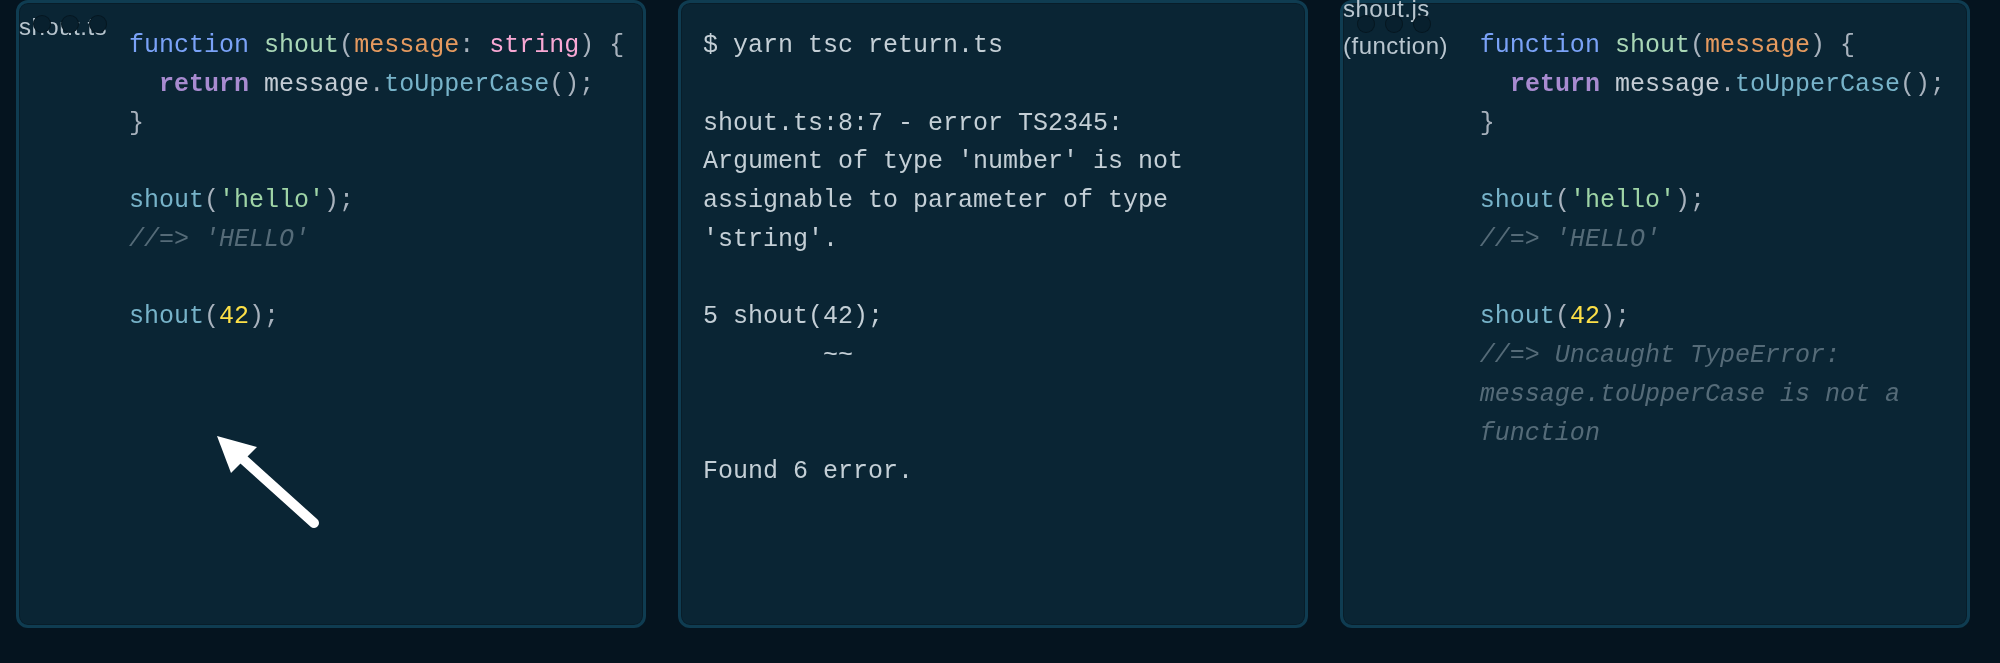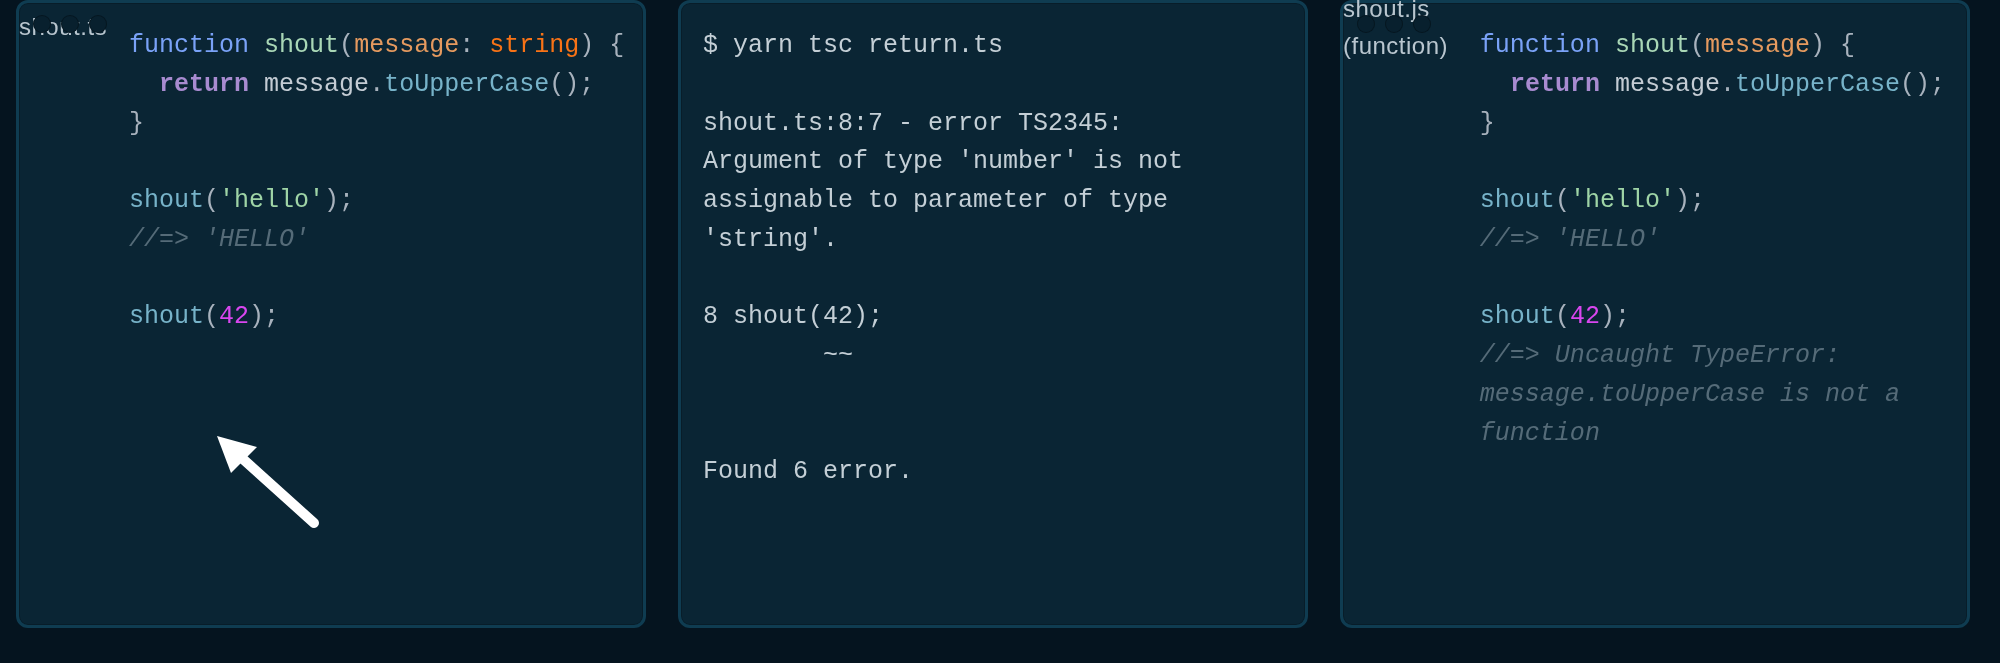--- a/index.html
+++ b/index.html
@@ -57,26 +57,26 @@
     box-shadow: 0 0 0 1px rgba(0,0,0,0.3) inset;
   }
   .body {
     flex: 1;
     padding: 24px 22px 22px 22px;
     white-space: pre;
   }
   .tok-kw    { color: #7aa2f7; }
   .tok-fn    { color: #a9d7b6; }
   .tok-param { color: #e59a5f; }
-  .tok-type  { color: #f97316; }
+  .tok-type  { color: #f9a8d4; }
   .tok-punc  { color: #a8b2bd; }
   .tok-ret   { color: #a88bd0; font-weight: bold; }
   .tok-id    { color: #c4ccd4; }
   .tok-str   { color: #9fd4a6; }
-  .tok-num   { color: #d946ef; }
+  .tok-num   { color: #fde047; }
   .tok-call  { color: #77b3c9; }
   .tok-comment { color: #556b78; font-style: italic; }
   .term-text { color: #c4cfd6; font-style: normal; }
   .arrow {
     position: absolute;
     pointer-events: none;
   }
 </style>
 </head>
 <body>
@@ -107,21 +107,21 @@
   </div>
 
   <div class="window">
     <div class="body term-text"><span>$ yarn tsc return.ts</span>
 
 <span>shout.ts:8:7 - error TS2345:</span>
 <span>Argument of type 'number' is not</span>
 <span>assignable to parameter of type</span>
 <span>'string'.</span>
 
-<span>8 shout(42);</span>
+<span>5 shout(42);</span>
 <span>        ~~</span>
 
 
 <span>Found 6 error.</span></div>
   </div>
 
   <div class="window">
     <div class="titlebar">
       <div class="tl-dots">
         <span class="dot"></span>

